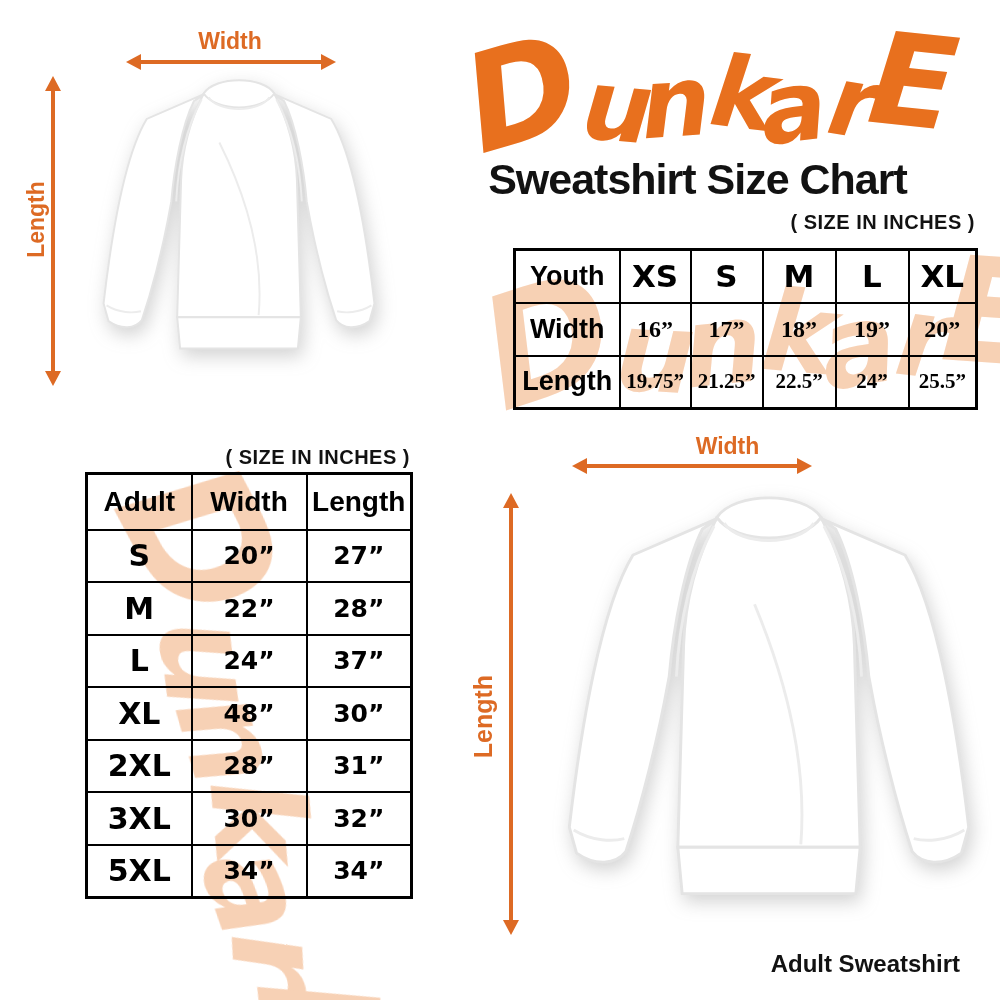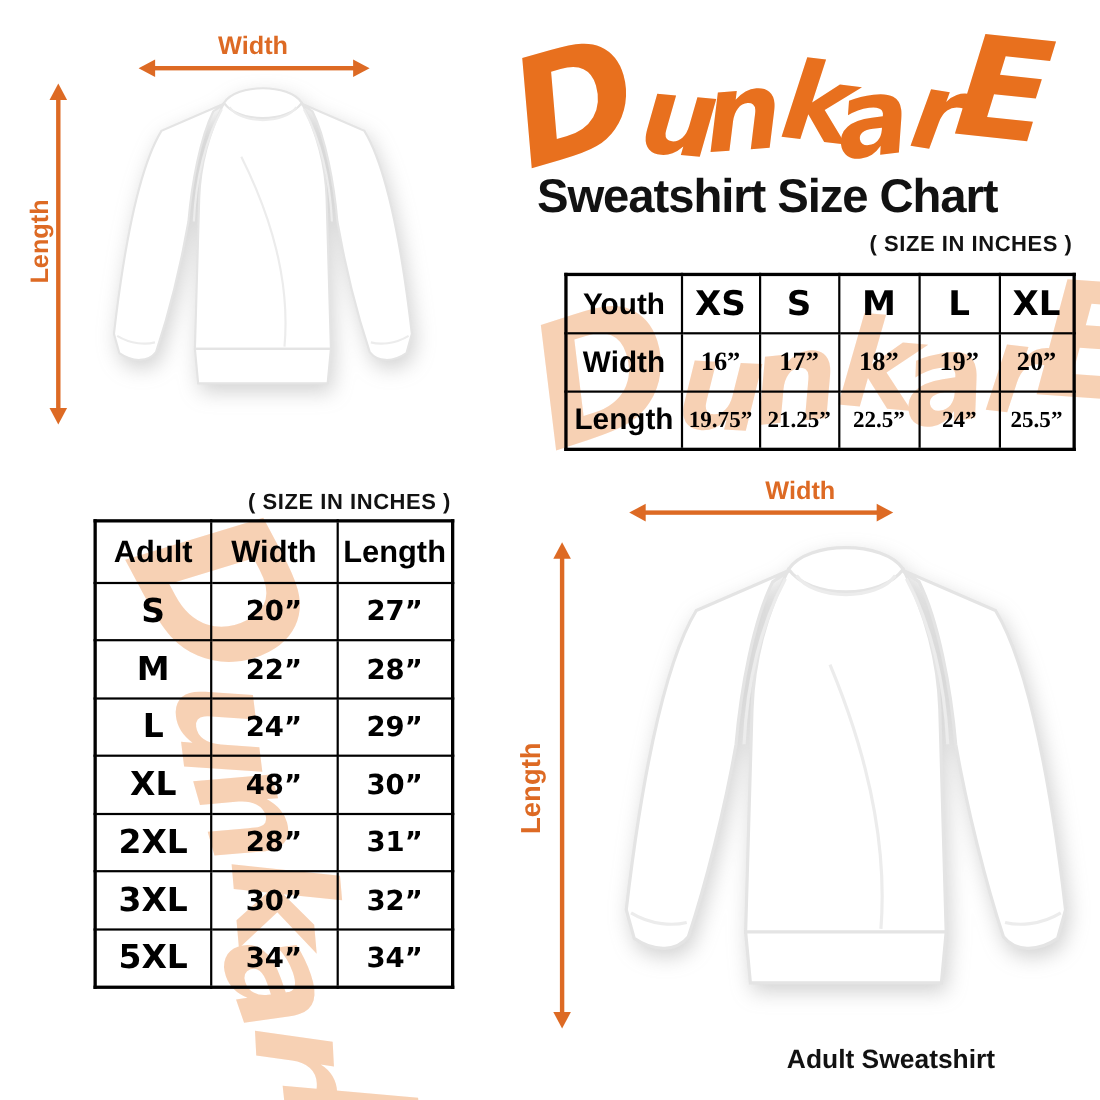--- a/index.html
+++ b/index.html
@@ -190,21 +190,21 @@
       <td class="valcell">27”</td>
     </tr>
     <tr>
       <td class="sizecell">M</td>
       <td class="valcell">22”</td>
       <td class="valcell">28”</td>
     </tr>
     <tr>
       <td class="sizecell">L</td>
       <td class="valcell">24”</td>
-      <td class="valcell">29”</td>
+      <td class="valcell">37”</td>
     </tr>
     <tr>
       <td class="sizecell">XL</td>
       <td class="valcell">48”</td>
       <td class="valcell">30”</td>
     </tr>
     <tr>
       <td class="sizecell">2XL</td>
       <td class="valcell">28”</td>
       <td class="valcell">31”</td>
@@ -243,15 +243,15 @@
       <g stroke="#ececec" stroke-width="2" fill="none">
         <path d="M139 34 C150 50 190 50 201 34"></path>
         <path d="M132 36 C116 66 108 100 106 140"></path>
         <path d="M208 36 C224 66 232 100 234 140"></path>
         <path d="M35 246 C48 254 62 254 70 252"></path>
         <path d="M305 246 C292 254 278 254 270 252"></path>
         <path d="M160 90 C185 150 196 205 192 256"></path>
       </g>
     </svg>
   </div>
-  <div class="caption" style="left:660px;top:950px;width:300px;text-align:center;">Adult Sweatshirt</div>
+  <div class="caption" style="left:660px;top:950px;width:300px;text-align:right;">Adult Sweatshirt</div>
 
 </div>
 
 </body></html>

